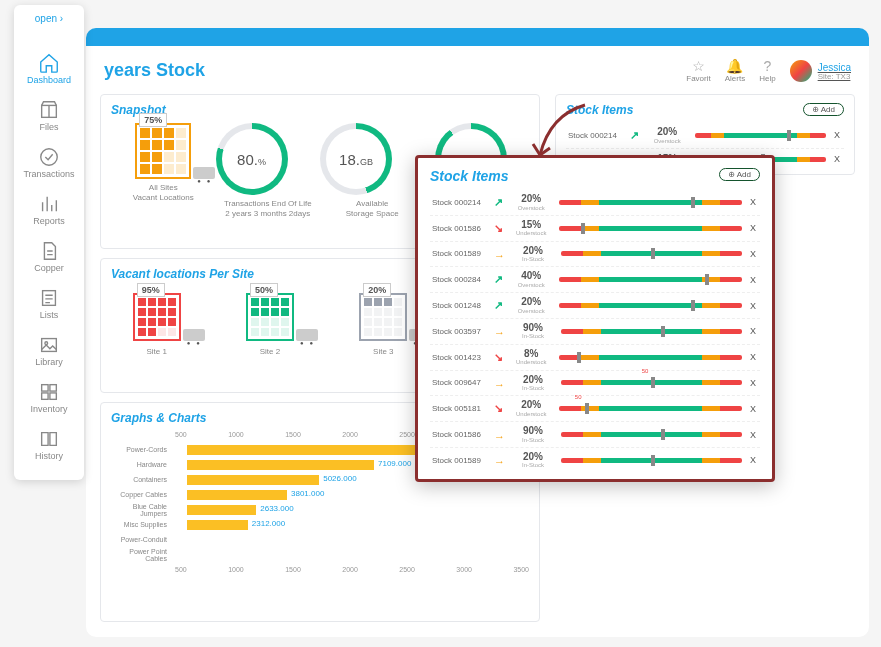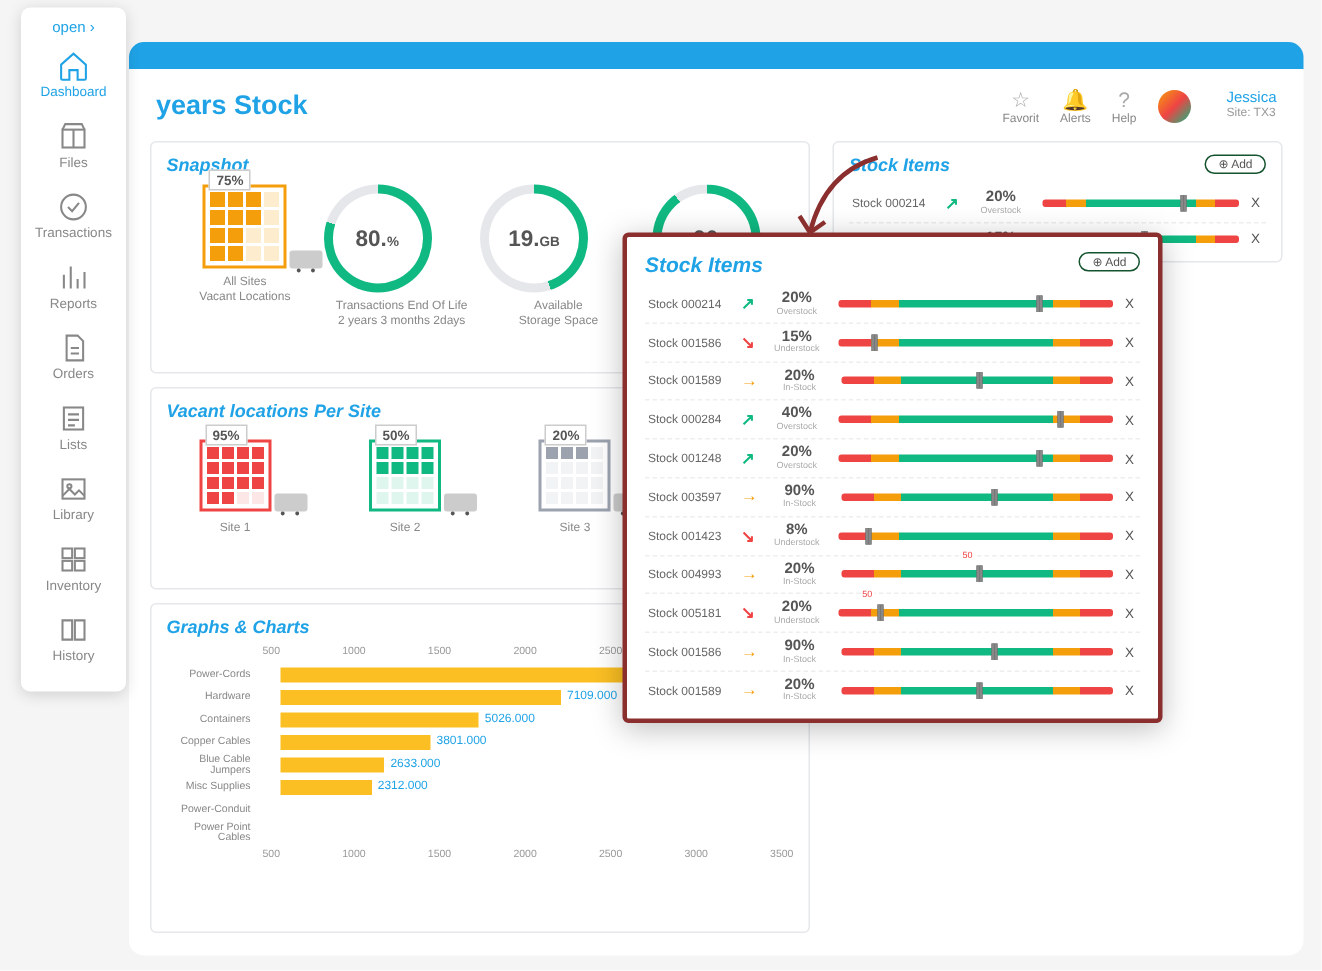--- a/index.html
+++ b/index.html
@@ -1,49 +1,49 @@
 <!DOCTYPE html>
 <html><head>
 <meta charset="utf-8">
 <style>
 * { box-sizing: border-box; margin: 0; padding: 0; }
 body { font-family: -apple-system, BlinkMacSystemFont, "Segoe UI", Arial, sans-serif; background: #f5f5f5; font-size: 11px; color: #555; width: 881px; height: 647px; position: relative; overflow: hidden; }
 .topbar { position: absolute; top: 28px; left: 86px; right: 12px; height: 18px; background: #1fa3e6; border-radius: 10px 10px 0 0; }
 .sidebar { position: absolute; top: 5px; left: 14px; width: 70px; background: #fff; border-radius: 6px; box-shadow: 0 2px 10px rgba(0,0,0,0.15); z-index: 10; padding: 8px 0 12px; }
-.sidebar .open { text-align: center; color: #1fa3e6; font-size: 10px; margin-bottom: 2px; cursor: pointer; }
+.sidebar .open { text-align: center; color: #1fa3e6; font-size: 10px; margin-bottom: 21px; cursor: pointer; }
 .side-item { display: flex; flex-direction: column; align-items: center; padding: 7px 0; cursor: pointer; color: #888; }
 .side-item.active { color: #1fa3e6; }
 .side-item .icon { width: 22px; height: 20px; margin-bottom: 3px; }
 .side-item .label { font-size: 9px; }
 .main { position: absolute; top: 46px; left: 86px; right: 12px; bottom: 10px; background: #fff; border-radius: 0 0 10px 10px; padding: 12px 18px; overflow: hidden; }
 .header { display: flex; align-items: center; justify-content: space-between; margin-bottom: 10px; }
 .title { color: #1fa3e6; font-size: 18px; font-weight: 600; }
 .header-right { display: flex; align-items: center; gap: 14px; }
 .hicon { display: flex; flex-direction: column; align-items: center; color: #888; font-size: 8px; cursor: pointer; }
 .hicon .glyph { font-size: 14px; color: #aaa; }
 .hicon.alerts .glyph { color: #f59e0b; }
-.user { display: flex; align-items: flex-start; gap: 24px; }
+.user { display: flex; align-items: flex-end; gap: 6px; text-decoration: underline; }
 .avatar { width: 22px; height: 22px; border-radius: 50%; background: linear-gradient(135deg,#f59e0b,#ef4444,#10b981); }
 .user-meta { line-height: 1.1; }
 .user-name { color: #1fa3e6; font-size: 10px; }
 .user-site { color: #999; font-size: 8px; }
 .panel { border: 1px solid #e5e7eb; border-radius: 4px; padding: 8px 10px; position: absolute; background: #fff; }
 .panel-title { color: #1fa3e6; font-size: 12px; font-weight: 600; margin-bottom: 6px; font-style: italic; }
 .snapshot { top: 48px; left: 14px; width: 440px; height: 155px; }
 .snap-row { display: flex; align-items: flex-start; }
 .snap-cell { flex: 1; text-align: center; }
 .snap-label { font-size: 8px; color: #888; line-height: 1.25; margin-top: 4px; }
 .building { display: inline-block; position: relative; }
 .bgrid { display: grid; grid-template-columns: repeat(4, 10px); grid-auto-rows: 10px; gap: 2px; border: 2px solid #f59e0b; padding: 3px; }
 .bcell { background: #f59e0b33; }
 .bcell.f { background: #f59e0b; }
 .btag { position: absolute; top: -10px; left: 4px; background: #fff; border: 1px solid #ccc; padding: 1px 4px; font-size: 9px; font-weight: 600; }
 .truck { width: 22px; height: 12px; background: #ccc; position: absolute; bottom: 0; right: -24px; border-radius: 2px; }
 .truck::after { content: "●●"; position: absolute; bottom: -5px; left: 4px; font-size: 6px; color: #555; letter-spacing: 6px; }
-.gauge { width: 72px; height: 72px; border-radius: 50%; display: flex; align-items: center; justify-content: center; font-size: 15px; font-weight: 700; color: #555; position: relative; }
+.gauge { width: 72px; height: 72px; border-radius: 50%; display: flex; align-items: center; justify-content: center; font-size: 15px; font-weight: 400; color: #555; position: relative; }
 .gauge::before { content: ""; position: absolute; inset: 6px; border-radius: 50%; background: #fff; }
 .gauge span { position: relative; z-index: 1; }
 .g80 { background: conic-gradient(#10b981 0 80%, #e5e7eb 0); }
 .g18 { background: conic-gradient(#10b981 0 45%, #e5e7eb 0); }
 .g90 { background: conic-gradient(#10b981 0 90%, #e5e7eb 0); }
 .vacant { top: 212px; left: 14px; width: 340px; height: 135px; }
 .vac-row { display: flex; gap: 22px; justify-content: space-around; margin-top: 12px; }
 .vac-cell { text-align: center; }
 .vac-cell .bgrid { border-color: #ef4444; grid-template-columns: repeat(4,8px); grid-auto-rows: 8px; }
 .vac-cell.s2 .bgrid { border-color: #10b981; }
@@ -115,21 +115,21 @@
         <div class="icon"><svg viewBox="0 0 24 24" fill="none" stroke="currentColor" stroke-width="1.5">
             <path d="M5 20V10M10 20V4M15 20v-7M20 20V8"></path>
           </svg></div>
         <div class="label">Reports</div>
       </div>
       <div class="side-item">
         <div class="icon"><svg viewBox="0 0 24 24" fill="none" stroke="currentColor" stroke-width="1.5">
             <path d="M7 3h8l4 4v14H7z"></path>
             <path d="M10 12h6M10 16h6"></path>
           </svg></div>
-        <div class="label">Orders</div>
+        <div class="label">Copper</div>
       </div>
       <div class="side-item">
         <div class="icon"><svg viewBox="0 0 24 24" fill="none" stroke="currentColor" stroke-width="1.5">
             <rect x="5" y="4" width="14" height="16"></rect>
             <path d="M8 9h8M8 13h8M8 17h5"></path>
           </svg></div>
         <div class="label">Lists</div>
       </div>
       <div class="side-item">
         <div class="icon"><svg viewBox="0 0 24 24" fill="none" stroke="currentColor" stroke-width="1.5">
@@ -212,21 +212,21 @@
         <div class="snap-label"><span>All Sites</span><br><span>Vacant Locations</span></div>
       </div>
       <div class="snap-cell">
         <div class="gauge g80">
             <span><span>80.</span><small style="font-size:9px">%</small></span>
           </div>
         <div class="snap-label"><span>Transactions End Of Life</span><br><span>2 years 3 months 2days</span></div>
       </div>
       <div class="snap-cell">
         <div class="gauge g18">
-            <span><span>19.</span><small style="font-size:9px">GB</small></span>
+            <span><span>18.</span><small style="font-size:9px">GB</small></span>
           </div>
         <div class="snap-label"><span>Available</span><br><span>Storage Space</span></div>
       </div>
       <div class="snap-cell" style="overflow:hidden;width:40px">
         <div class="gauge g90" style="margin-left:10px">
             <span>90</span>
           </div>
       </div>
     </div>
   </div>
@@ -507,21 +507,21 @@
           <div class="pct">8%</div>
           <div class="pct-sub">Understock</div>
         </div>
       <div class="slider">
 
         <div class="handle" style="left:10%"></div>
       </div>
       <div class="closex">X</div>
       </div>
       <div class="stock-row">
-      <div class="stock-name">Stock 004993</div>
+      <div class="stock-name">Stock 009647</div>
       <div class="trend flat">→</div>
       <div class="pct-col">
           <div class="pct">20%</div>
           <div class="pct-sub">In-Stock</div>
         </div>
       <div class="slider">
         <span class="badge50" style="left:44%">50</span>
         <div class="handle" style="left:50%"></div>
       </div>
       <div class="closex">X</div>

